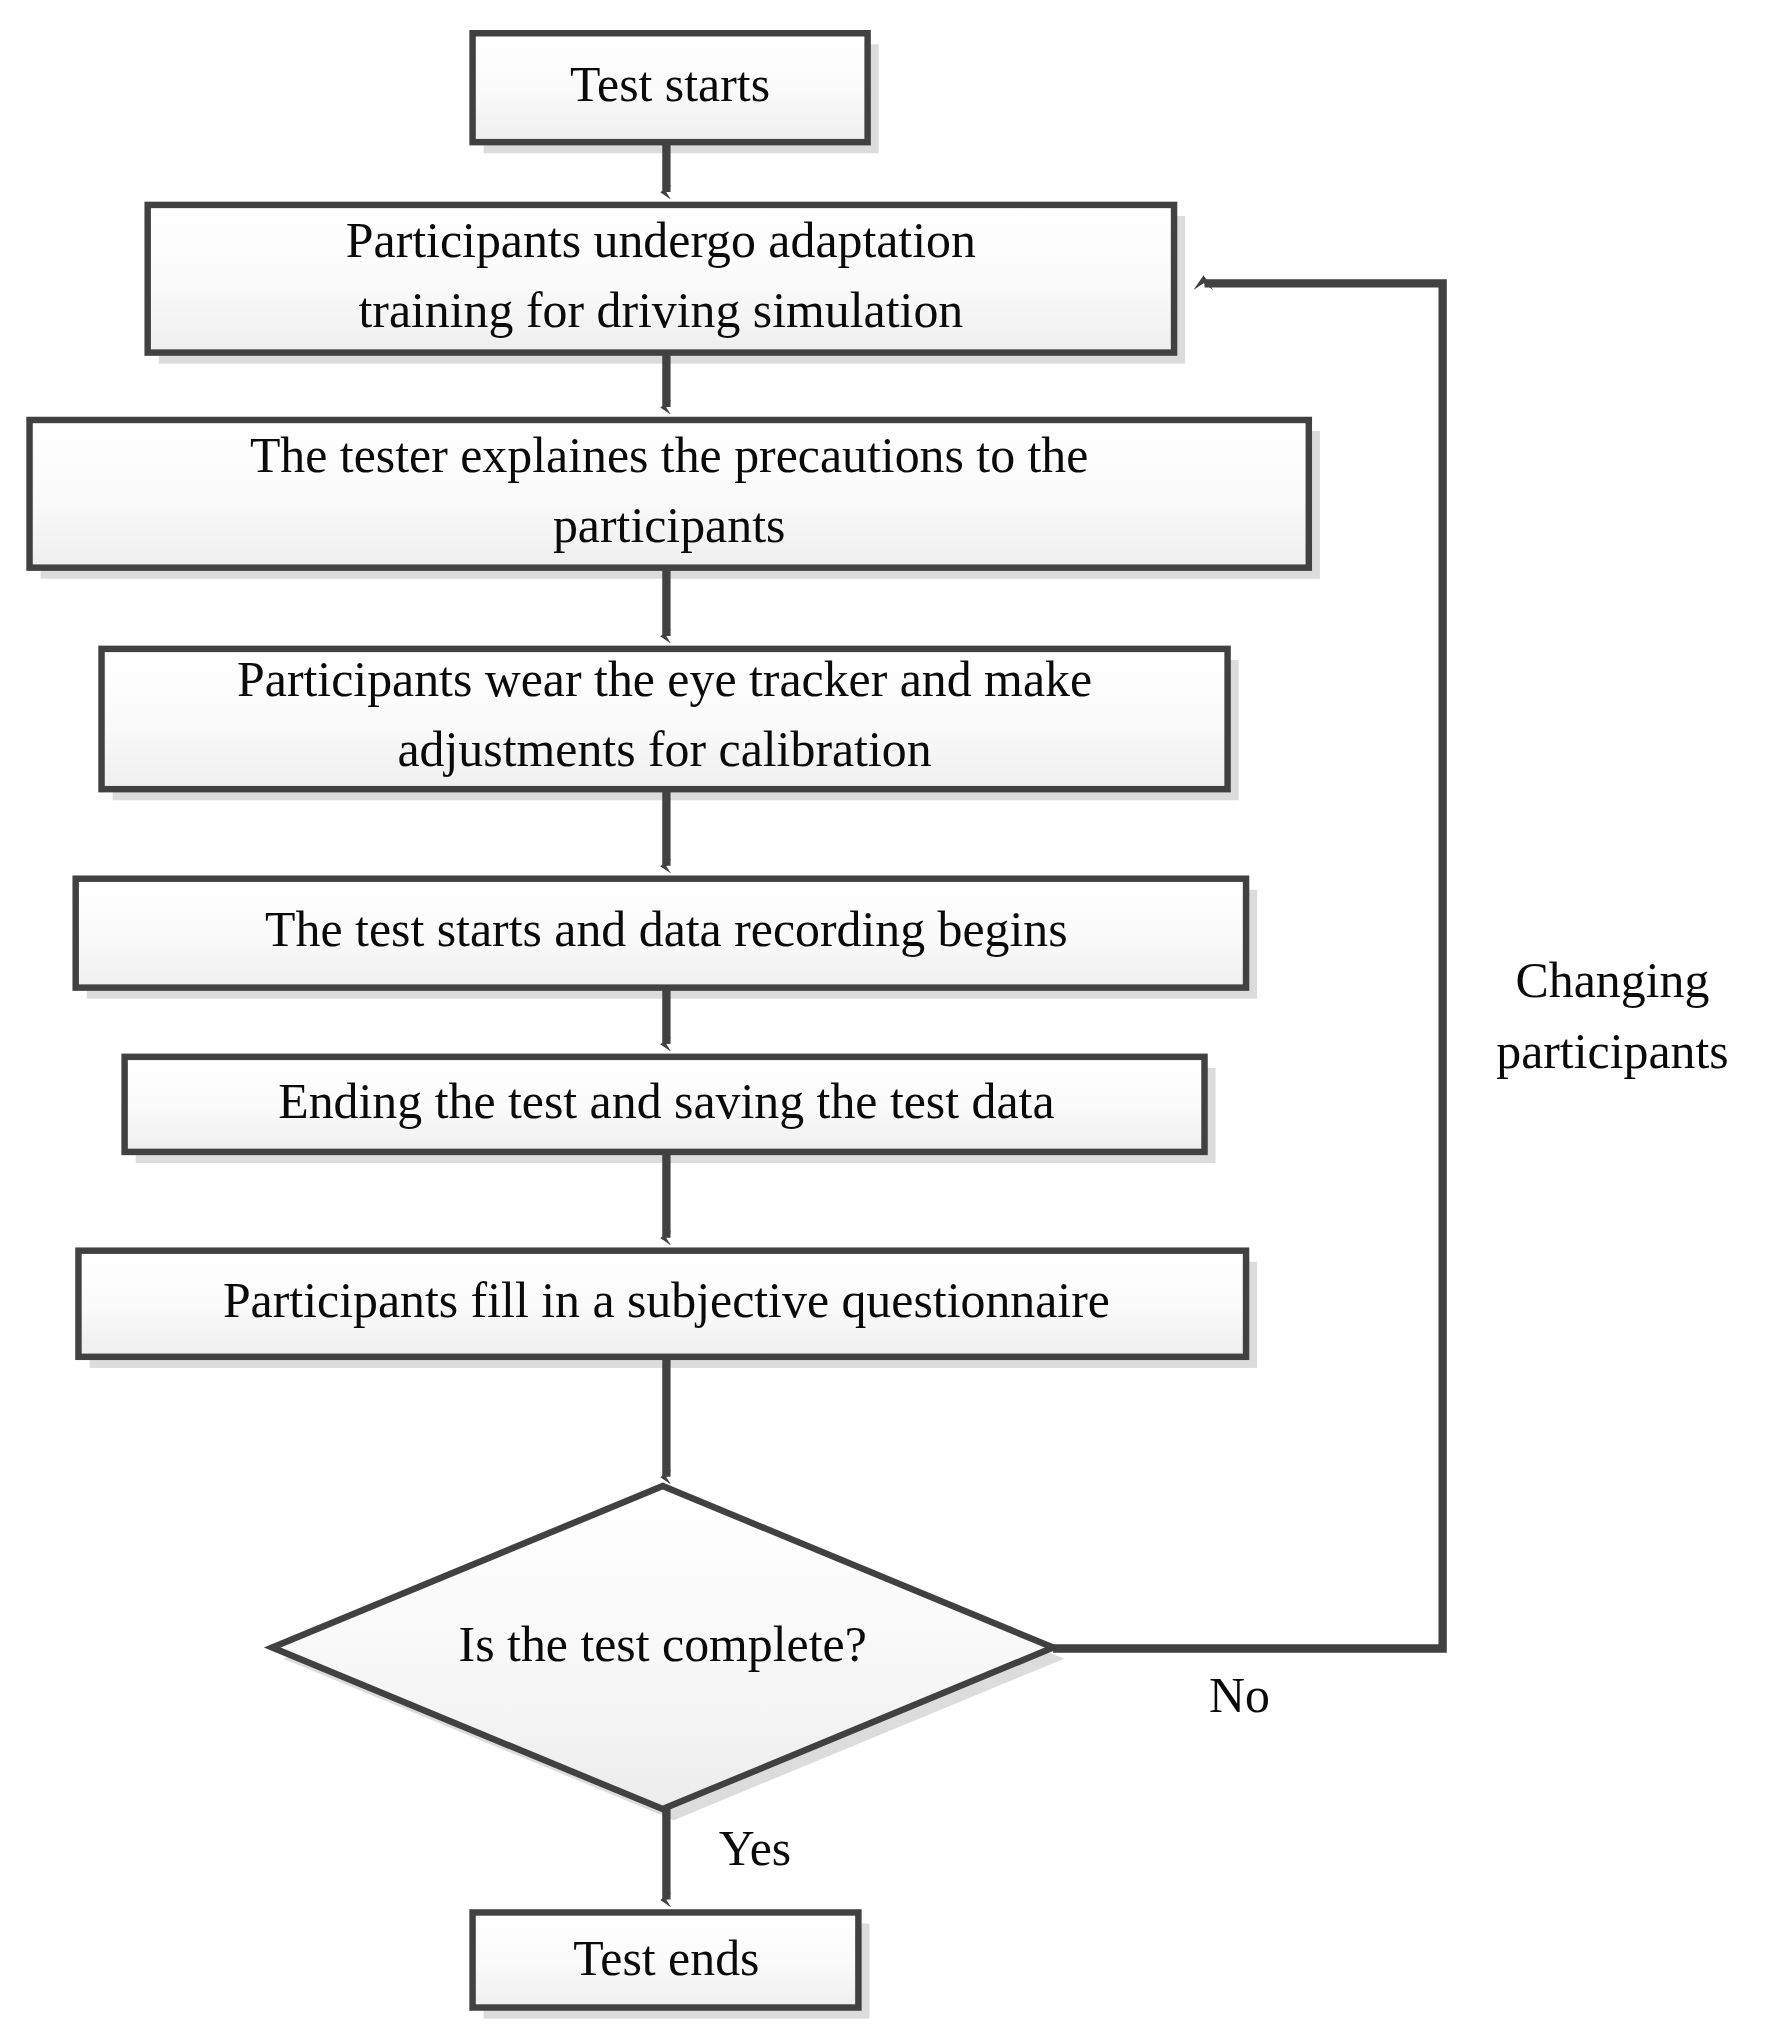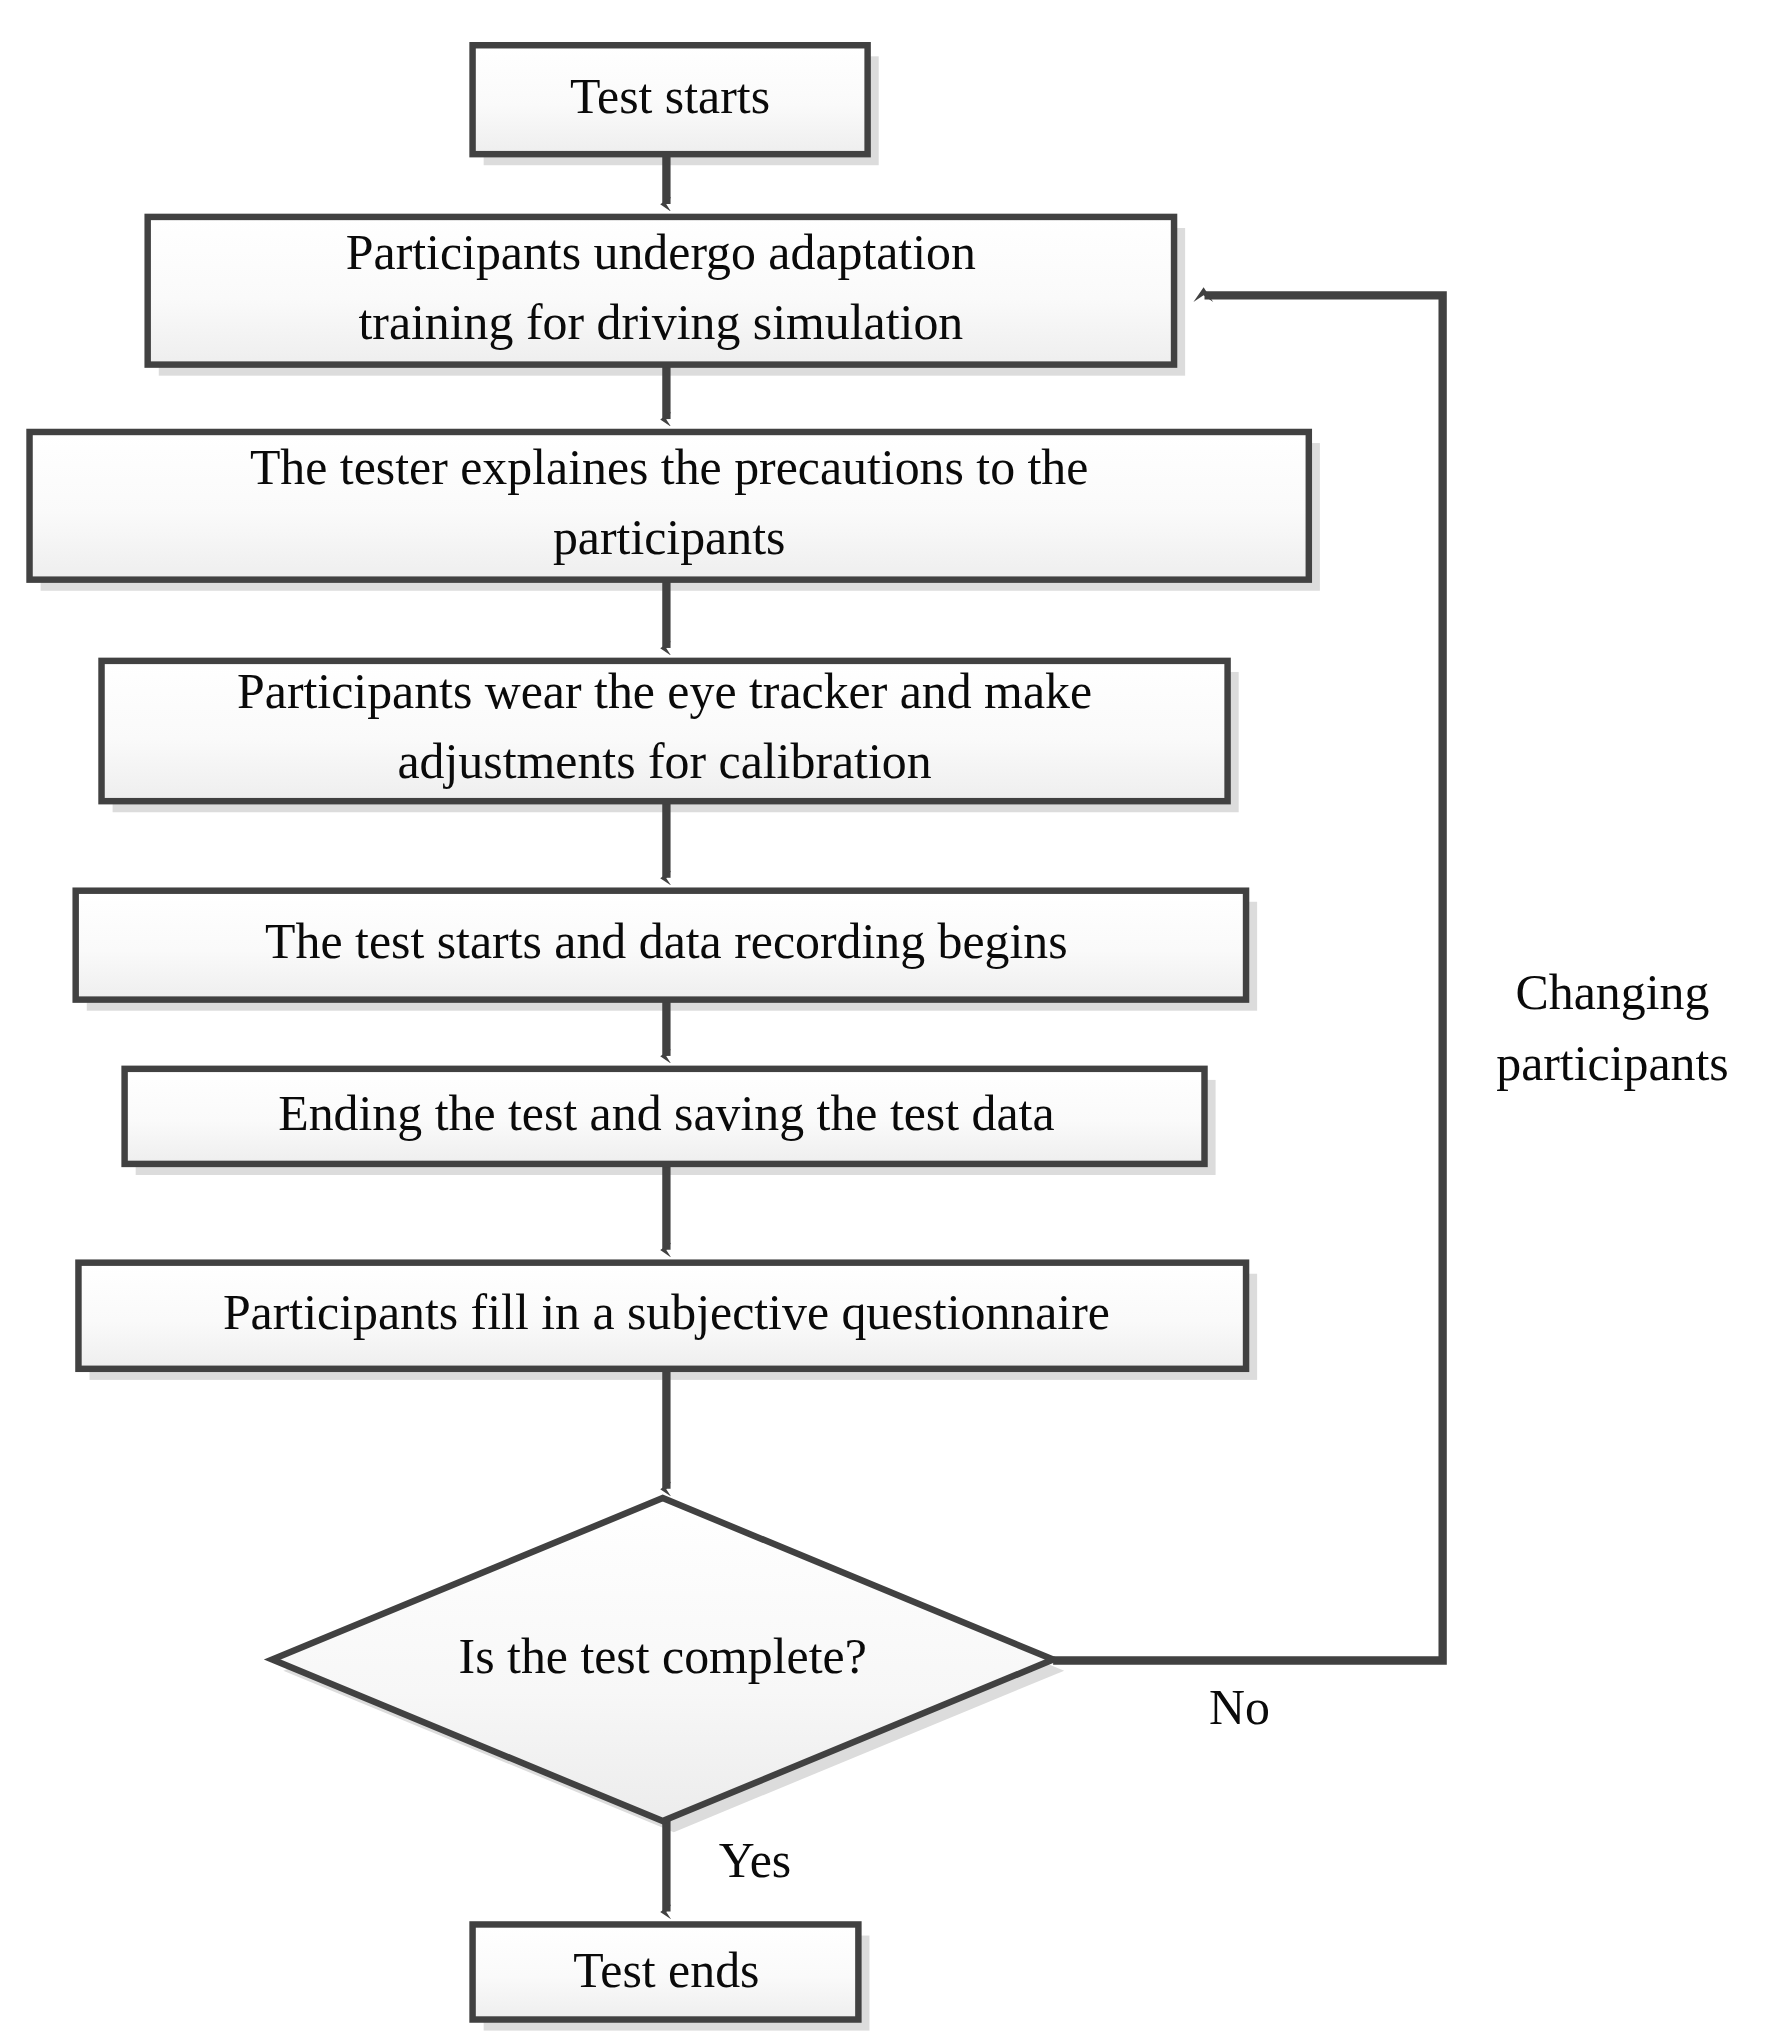--- a/index.html
+++ b/index.html
@@ -10,21 +10,21 @@
   body {
     width: 1786px;
     height: 2038px;
     position: relative;
     overflow: hidden;
     font-family: "Liberation Serif", "DejaVu Serif", serif;
   }
   #flow-root {
     position: absolute;
     left: 0;
-    top: 12px;
+    top: 0;
     width: 1786px;
     height: 1588px;
   }
   svg#flow-svg {
     display: block;
     width: 1786px;
     height: 2038px;
   }
   .node-text {
     font-family: "Liberation Serif", "DejaVu Serif", serif;

